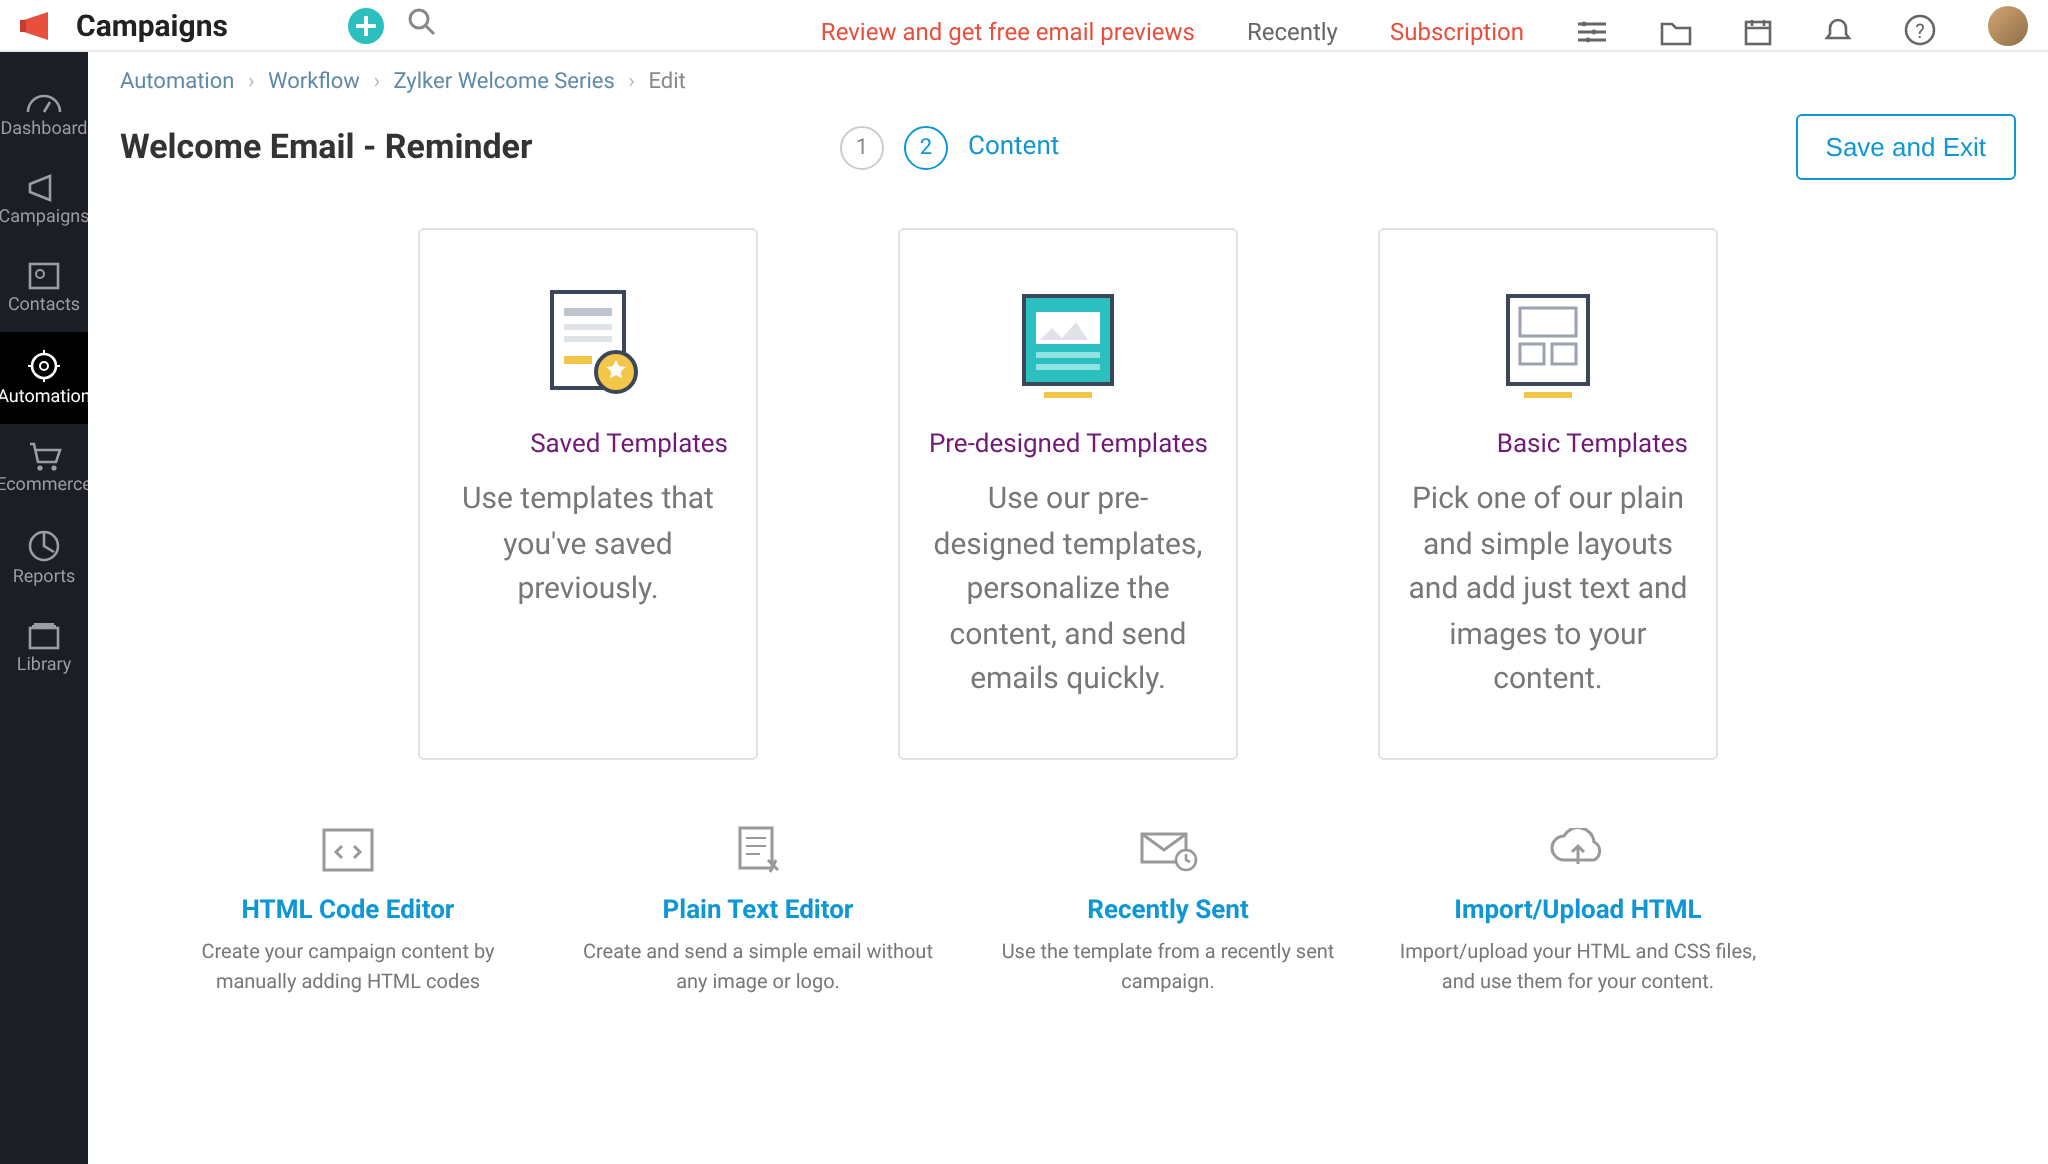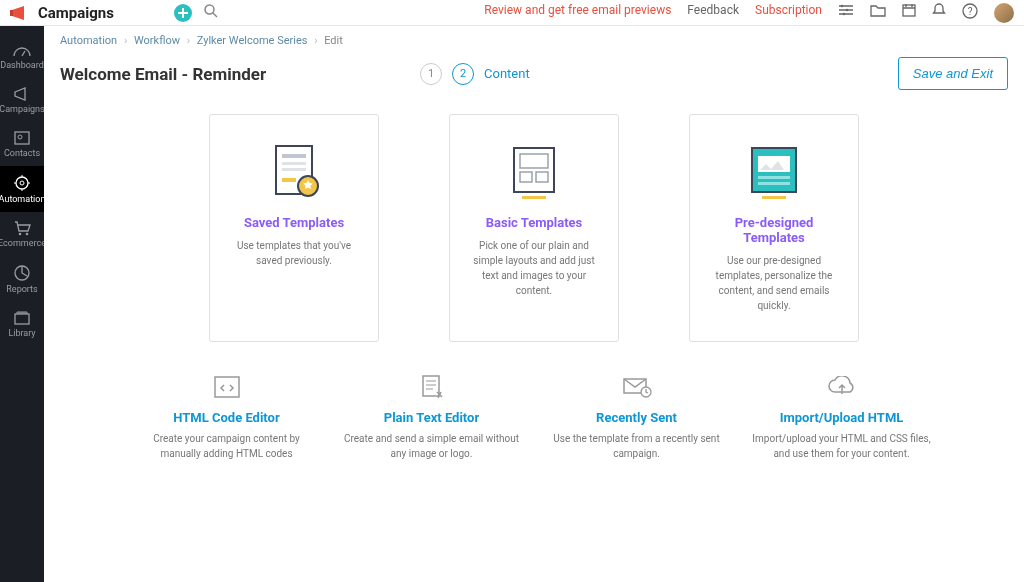--- a/index.html
+++ b/index.html
@@ -42,22 +42,22 @@
       cursor: pointer;
       margin-left: 48px;
     }
     .search-btn {
       color: #888;
       cursor: pointer;
     }
     .topbar-right {
       margin-left: auto;
       display: flex;
-      align-items: flex-start;
-      gap: 16px;
+      align-items: flex-end;
+      gap: 26px;
     }
     .link-red { color: #e84f3d; font-size: 12px; cursor: pointer; }
     .link-gray { color: #666; font-size: 12px; cursor: pointer; }
     .icon-btn { color: #666; cursor: pointer; display:flex; align-items:center; }
     .avatar {
       width: 20px; height: 20px; border-radius: 50%;
       background: linear-gradient(135deg, #d4a574, #8b6f47);
       cursor: pointer;
     }
 
@@ -144,21 +144,20 @@
     }
     .save-exit {
       margin-left: auto;
       border: 1px solid #0e97d4;
       color: #0e97d4;
       background: #fff;
       padding: 8px 14px;
       border-radius: 3px;
       font-size: 13px;
       cursor: pointer;
-      font-style: italic;
     }
     .cards-row {
       display: flex;
       justify-content: center;
       gap: 70px;
       padding: 10px 20px 20px;
     }
     .card {
       width: 170px;
       border: 1px solid #e0e0e0;
@@ -168,33 +167,33 @@
       cursor: pointer;
     }
     .card-icon-wrap {
       height: 70px;
       display: flex;
       align-items: center;
       justify-content: center;
     }
     .card-title {
       font-size: 13px;
-      font-weight: 700;
-      color: #8b5cf6;
+      font-weight: 400;
+      color: #701a75;
       margin: 8px 0 8px;
+      text-align: right;
     }
     .card-desc {
-      font-size: 10px;
+      font-size: 15px;
       color: #777;
       line-height: 1.5;
       text-align: center;
     }
     .options-row {
       display: flex;
-      justify-content: center;
       gap: 25px;
       padding: 10px 40px 20px;
     }
     .option {
       width: 180px;
       text-align: center;
       cursor: pointer;
     }
     .opt-icon {
       height: 30px;
@@ -232,21 +231,21 @@
       </svg>
   </div>
   <div class="search-btn">
     <svg width="14" height="14">
         <circle cx="5.5" cy="5.5" r="4.5" fill="none" stroke="#888" stroke-width="1.5"></circle>
         <path d="M9 9l4 4" stroke="#888" stroke-width="1.5"></path>
       </svg>
   </div>
   <div class="topbar-right">
     <span class="link-red">Review and get free email previews</span>
-    <span class="link-gray">Feedback</span>
+    <span class="link-gray">Recently</span>
     <span class="link-red">Subscription</span>
     <span class="icon-btn">
       <svg width="16" height="14">
           <path d="M1 3h14M1 7h14M1 11h14" stroke="#666" stroke-width="1.5"></path>
           <circle cx="4" cy="3" r="1.2" fill="#666"></circle>
           <circle cx="9" cy="7" r="1.2" fill="#666"></circle>
           <circle cx="6" cy="11" r="1.2" fill="#666"></circle>
         </svg>
     </span>
     <span class="icon-btn">
@@ -364,46 +363,46 @@
               <circle cx="42" cy="44" r="10" fill="#f3c548" stroke="#3b4758" stroke-width="2"></circle>
               <path d="M42 38l1.5 3 3.3.5-2.4 2.3.6 3.3-3-1.6-3 1.6.6-3.3-2.4-2.3 3.3-.5z" fill="#fff"></path>
             </svg>
         </div>
         <div class="card-title">Saved Templates</div>
         <div class="card-desc">Use templates that you've saved previously.</div>
       </div>
 
       <div class="card">
         <div class="card-icon-wrap">
-          <svg width="56" height="60">
-              <rect x="8" y="6" width="40" height="44" fill="#fff" stroke="#3b4758" stroke-width="2"></rect>
-              <rect x="14" y="12" width="28" height="14" fill="none" stroke="#9aa2ad" stroke-width="1.5"></rect>
-              <rect x="14" y="30" width="12" height="10" fill="none" stroke="#9aa2ad" stroke-width="1.5"></rect>
-              <rect x="30" y="30" width="12" height="10" fill="none" stroke="#9aa2ad" stroke-width="1.5"></rect>
-              <rect x="16" y="54" width="24" height="3" fill="#f3c548"></rect>
-            </svg>
-        </div>
-        <div class="card-title">Basic Templates</div>
-        <div class="card-desc">Pick one of our plain and simple layouts and add just text and images to your content.</div>
-      </div>
-
-      <div class="card">
-        <div class="card-icon-wrap">
           <svg width="60" height="60">
               <rect x="8" y="6" width="44" height="44" fill="#2cbfbf" stroke="#3b4758" stroke-width="2"></rect>
               <rect x="14" y="14" width="32" height="16" fill="#fff"></rect>
               <path d="M16 28l6-6 5 5 7-8 6 9" fill="#dfe3e8"></path>
               <rect x="14" y="34" width="32" height="3" fill="#8fe2e2"></rect>
               <rect x="14" y="40" width="32" height="3" fill="#8fe2e2"></rect>
               <rect x="18" y="54" width="24" height="3" fill="#f3c548"></rect>
             </svg>
         </div>
         <div class="card-title">Pre-designed Templates</div>
         <div class="card-desc">Use our pre-designed templates, personalize the content, and send emails quickly.</div>
       </div>
+
+      <div class="card">
+        <div class="card-icon-wrap">
+          <svg width="56" height="60">
+              <rect x="8" y="6" width="40" height="44" fill="#fff" stroke="#3b4758" stroke-width="2"></rect>
+              <rect x="14" y="12" width="28" height="14" fill="none" stroke="#9aa2ad" stroke-width="1.5"></rect>
+              <rect x="14" y="30" width="12" height="10" fill="none" stroke="#9aa2ad" stroke-width="1.5"></rect>
+              <rect x="30" y="30" width="12" height="10" fill="none" stroke="#9aa2ad" stroke-width="1.5"></rect>
+              <rect x="16" y="54" width="24" height="3" fill="#f3c548"></rect>
+            </svg>
+        </div>
+        <div class="card-title">Basic Templates</div>
+        <div class="card-desc">Pick one of our plain and simple layouts and add just text and images to your content.</div>
+      </div>
     </div>
 
     <div class="options-row">
       <div class="option">
         <div class="opt-icon">
           <svg width="28" height="24">
               <rect x="2" y="2" width="24" height="20" fill="none" stroke="#999" stroke-width="1.5"></rect>
               <path d="M11 10l-3 3 3 3M17 10l3 3-3 3" stroke="#999" stroke-width="1.5" fill="none"></path>
             </svg>
         </div>

